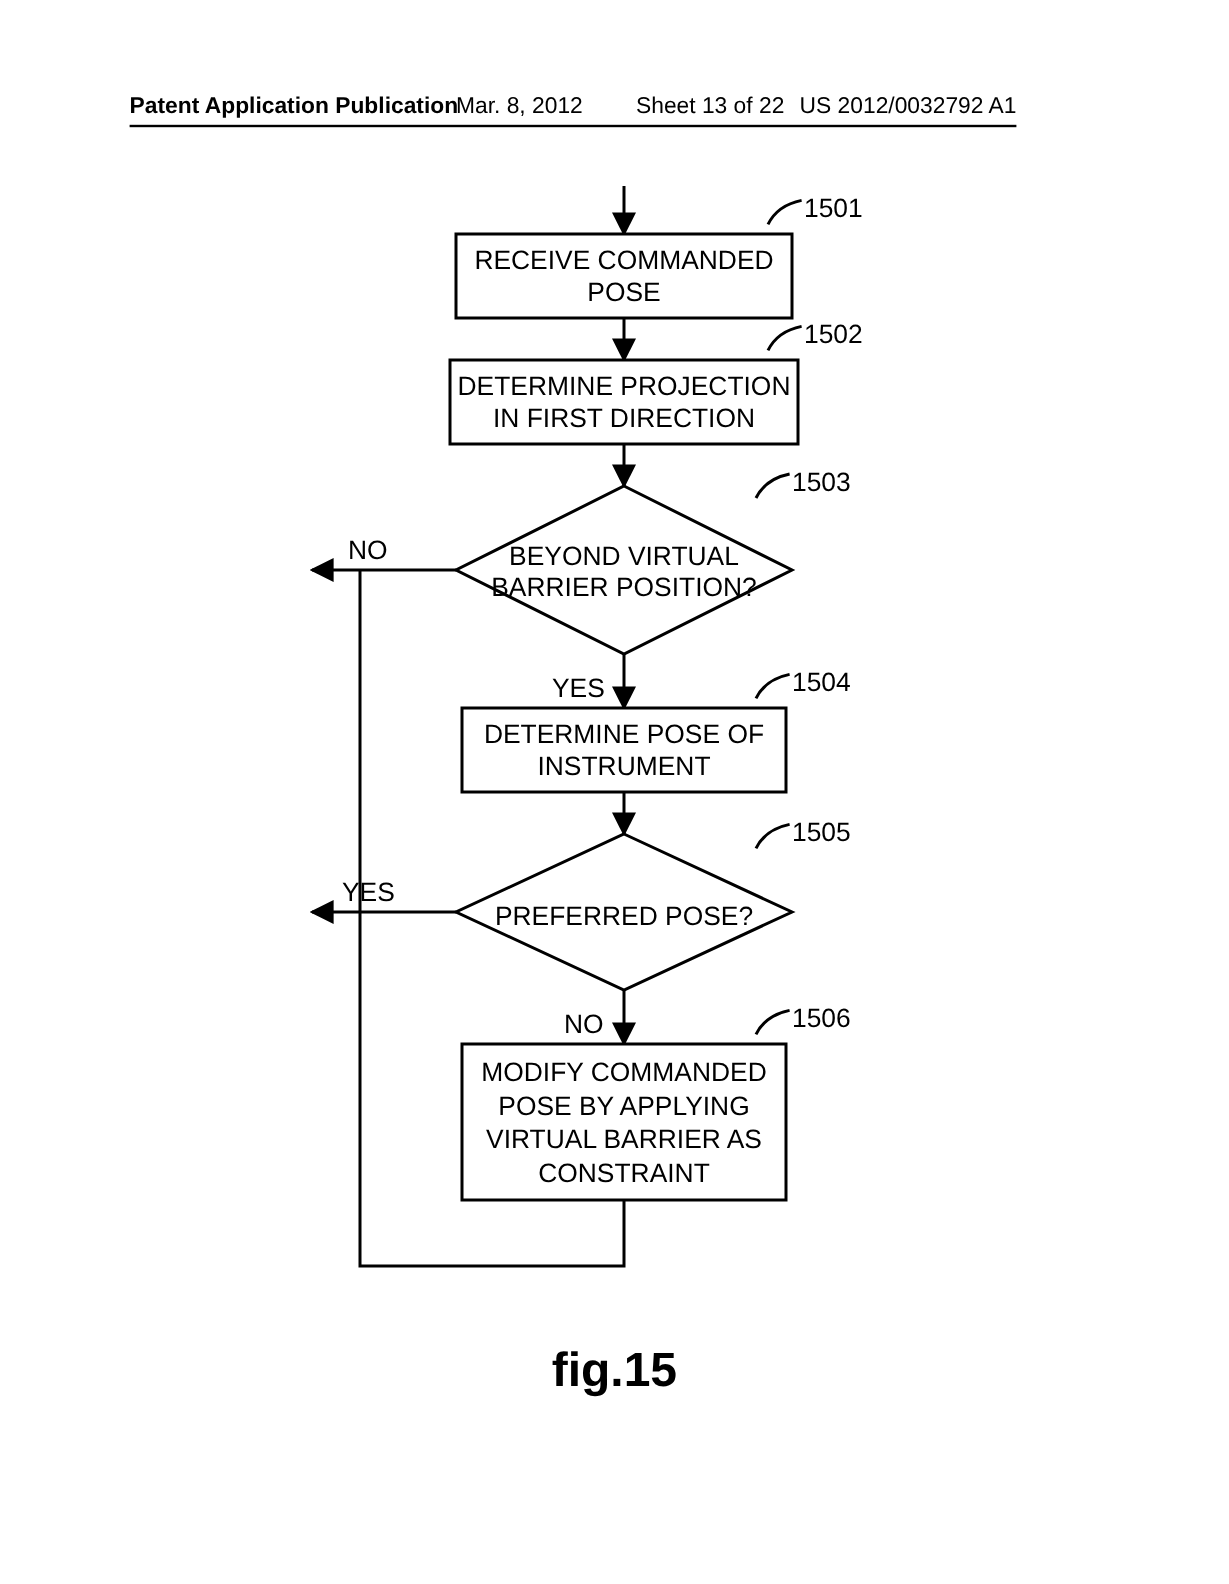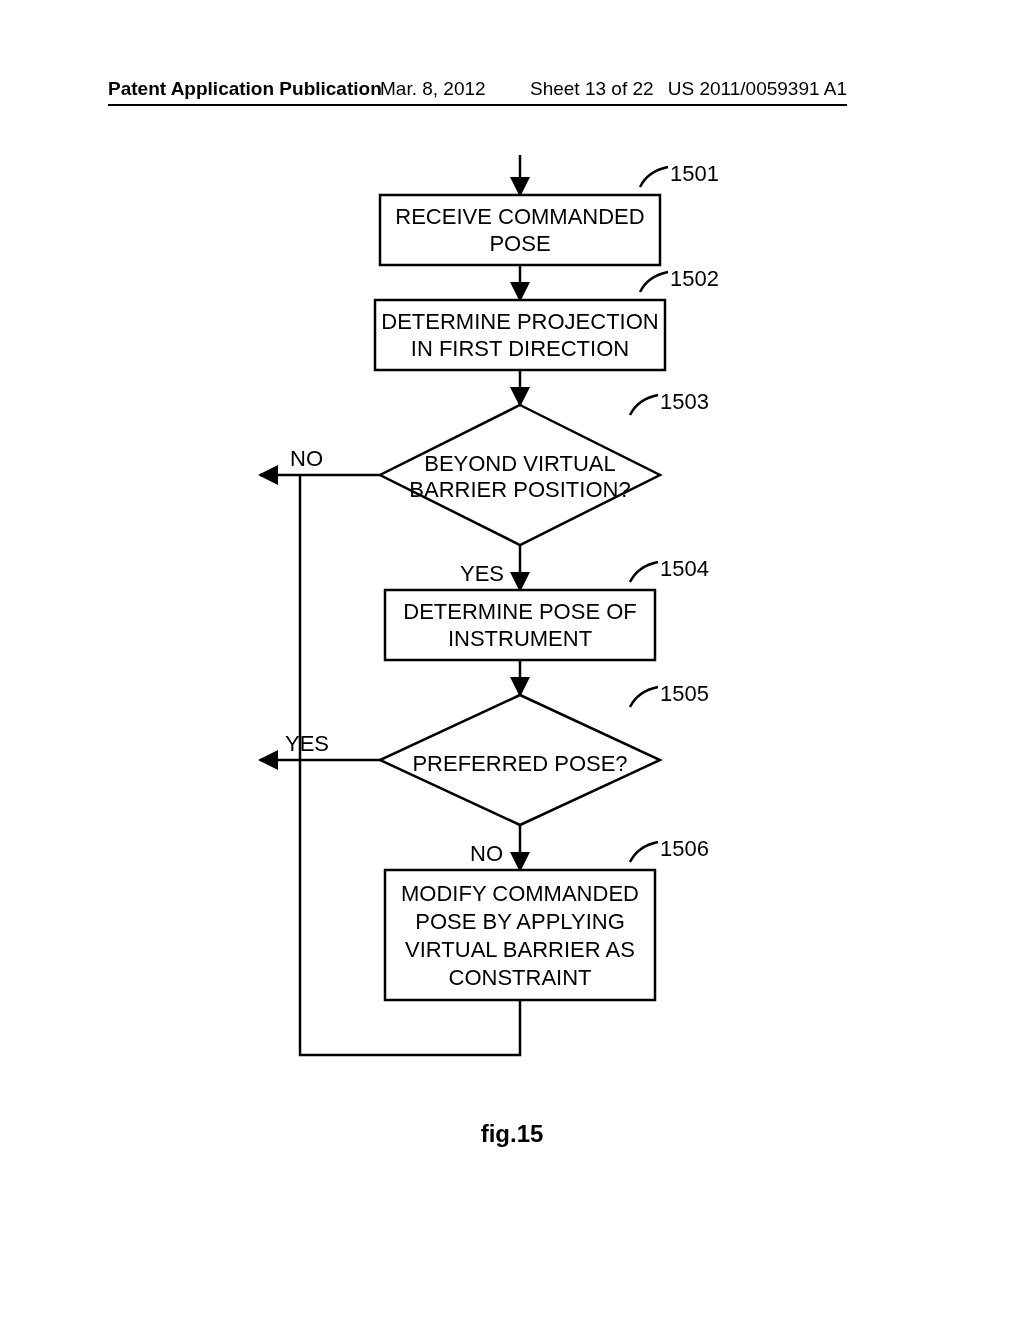--- a/index.html
+++ b/index.html
@@ -33,21 +33,21 @@
   .hdr-left  { left: 108px; font-weight: bold; }
   .hdr-mid   { left: 380px; text-align: right; }
   .hdr-sheet { left: 530px; text-align: center; }
   .hdr-right { right: 108px; }
   .figure-label {
     position: absolute;
     top: 1120px;
     left: 0;
     width: 1024px;
     text-align: center;
-    font-size: 24px;
+    font-size: 40px;
     font-weight: bold;
   }
   svg.flow {
     position: absolute;
     top: 155px;
     left: 230px;
     width: 560px;
     height: 940px;
   }
   .box {
@@ -78,21 +78,21 @@
   }
 </style>
 </head>
 <body>
 
 <div class="page">
 
   <div class="header-text hdr-left">Patent Application Publication</div>
   <div class="header-text hdr-mid">Mar. 8, 2012</div>
   <div class="header-text hdr-sheet">Sheet 13 of 22</div>
-  <div class="header-text hdr-right">US 2011/0059391 A1</div>
+  <div class="header-text hdr-right">US 2012/0032792 A1</div>
   <div class="header-line"></div>
 
   <svg class="flow" viewBox="0 0 560 940">
     <defs>
       <marker id="ah" viewBox="0 0 10 10" refX="9" refY="5" markerWidth="8" markerHeight="8" orient="auto">
         <path d="M0,0 L10,5 L0,10 Z" fill="#000"></path>
       </marker>
     </defs>
 
     <line class="arrow" x1="290" y1="0" x2="290" y2="40" marker-end="url(#ah)"></line>

